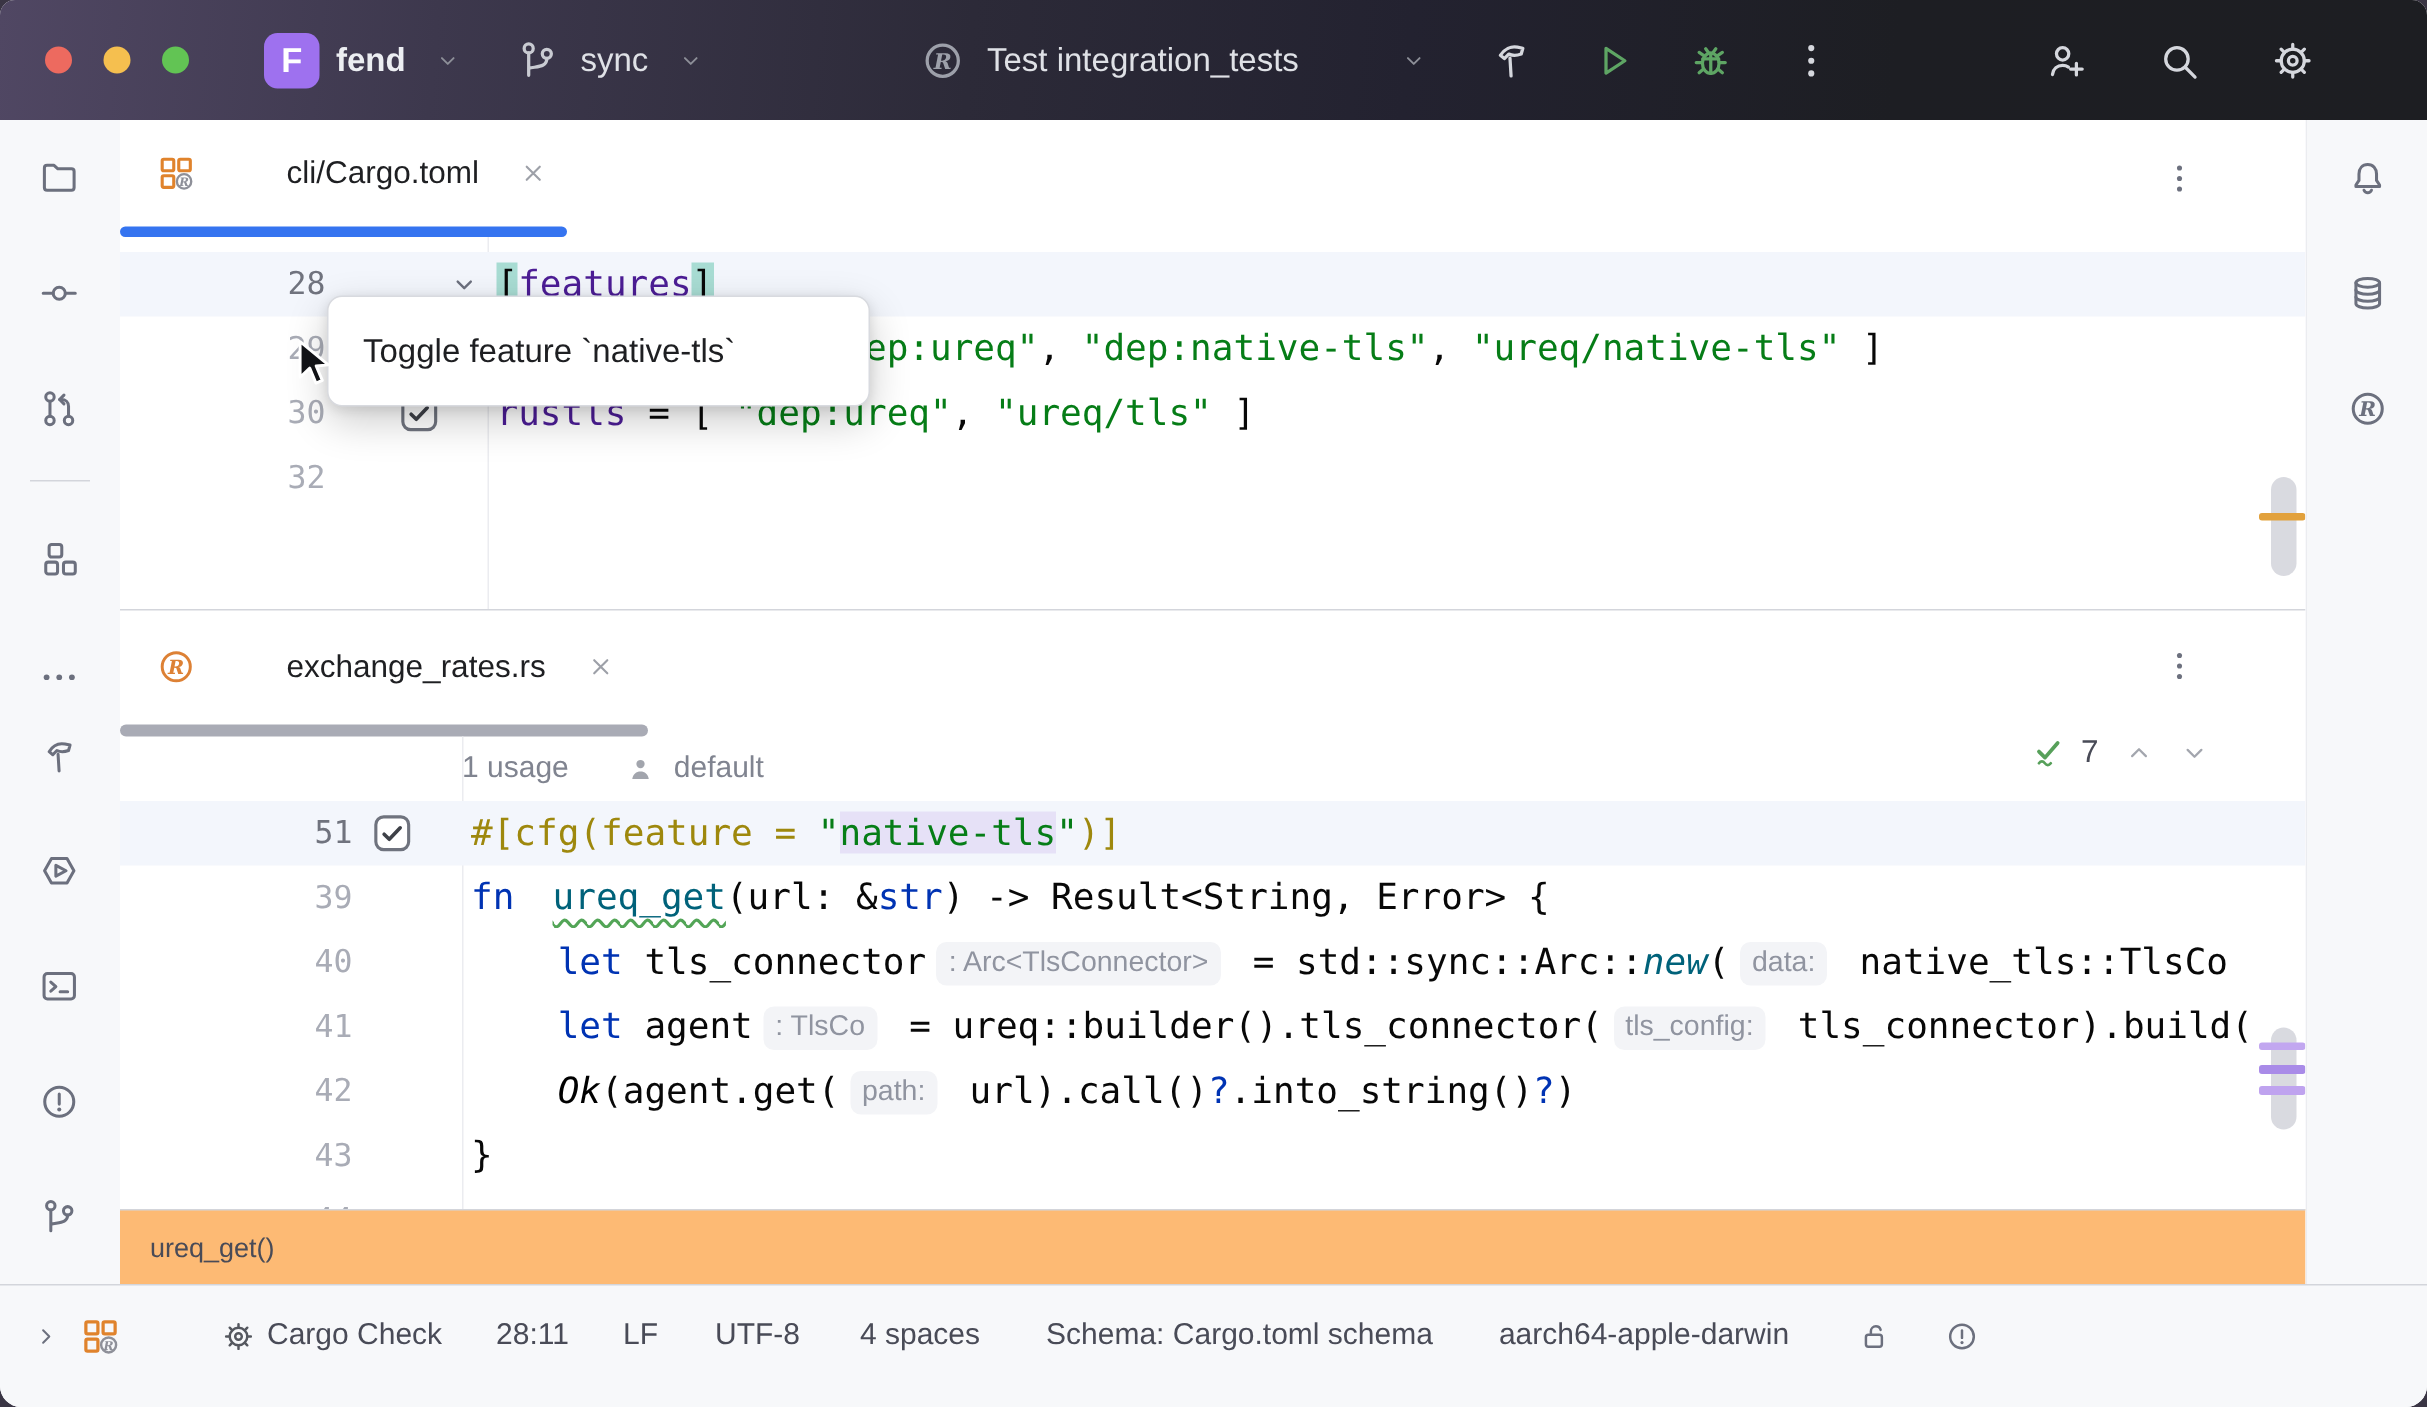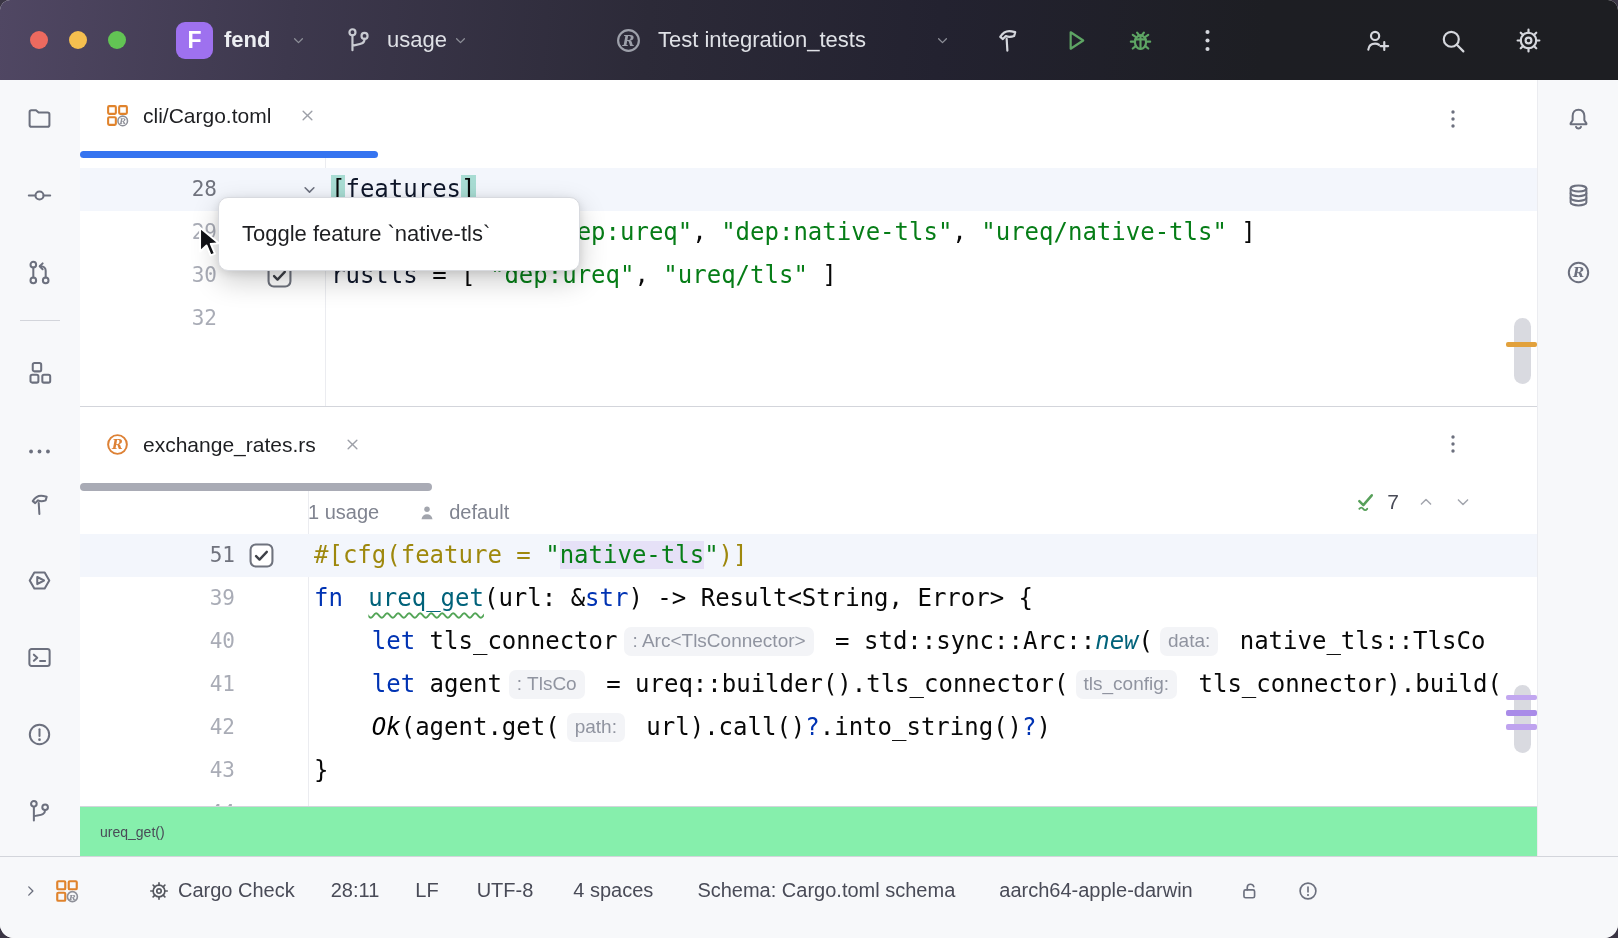--- a/index.html
+++ b/index.html
@@ -30,21 +30,21 @@
   
   .edcol{position:absolute;left:80px;top:80px;width:1457px;height:776px;background:#fff;overflow:hidden;}
   .editor{position:absolute;left:0;right:0;overflow:hidden;}
   #editor1{top:0;height:326px;border-bottom:1px solid #D3D5DB;}
   #editor2{top:326px;height:400px;}
   .tabbar{position:relative;display:flex;align-items:center;padding-left:25px;}
   #editor1 .tabbar{height:71px;}
   #editor2 .tabbar{height:77px;}
   .tab{display:flex;align-items:center;gap:13px;cursor:default;}
   .tab .ficon{width:25px;height:25px;}
-  .tab-label{font-size:21px;color:#1E1F22;}
+  .tab-label{font-size:21px;color:#1E1F22;margin-left:48px;}
   .tab-close{width:19px;height:19px;color:#9DA0A8;margin-left:14px;}
   .tab-underline{position:absolute;left:0;border-radius:4px;}
   #editor1 .tab-underline{top:71px;height:7px;width:298px;background:#3574F0;}
   #editor2 .tab-underline{top:77px;height:8px;width:352px;background:#A9ABB5;}
   .kebab{position:absolute;width:24px;height:24px;color:#6C707E;right:72px;}
   #editor1 .kebab{top:27px;}
   #editor2 .kebab{top:26px;}
 
   .codearea{position:absolute;left:0;right:0;bottom:0;}
   #editor1 .codearea{top:78px;}
@@ -65,21 +65,21 @@
   #editor1 .cb{left:187px;}
   #editor2 .cb{left:169px;}
   .fold{position:absolute;top:11px;width:21px;height:21px;color:#6C707E;}
   #editor1 .fold{left:219px;}
   .codeln{position:absolute;top:0;height:43px;line-height:43px;white-space:pre;
       font-family:"DejaVu Sans Mono",monospace;font-size:24px;color:#080808;}
   #editor1 .codeln{left:251px;}
   #editor2 .codeln{left:234px;}
 
   .seg.p{color:#080808;}
-  .seg.key{color:#0f172a;}
+  .seg.key{color:#4c1d95;}
   .seg.s{color:#067D17;}
   .seg.attr{color:#9E880D;text-align:center;}
   .seg.k{color:#0033B3;}
   .seg.fn{color:#00627A;}
   .seg.wavy{text-decoration:underline wavy #53A557 1.5px;text-underline-offset:6px;margin-left:11px;}
   .seg.new{color:#00627A;font-style:italic;}
   .seg.enum{color:#000000;font-style:italic;}
   .seg.hlb{background:#A8DCD3;}
   .seg.hlu{background:#E6E1F7;}
   .seg.chip{font-family:"Liberation Sans",sans-serif;font-size:19px;color:#9094A0;background:#F3F4F7;
@@ -100,21 +100,21 @@
   .sb-track{position:absolute;right:6px;width:17px;border-radius:9px;background:#D2D4DA;opacity:.85;}
   #editor1 .sb-track{top:238px;height:66px;}
   #editor2 .sb-track{top:279px;height:68px;}
   .mark{position:absolute;right:0;width:31px;border-radius:2px;}
   .mark.orange{top:262px;height:5px;background:#E2A13C;}
   .mark.pur1{top:289px;height:5px;background:#C2A7F0;}
   .mark.pur2{top:304px;height:6px;background:#A98BE8;}
   .mark.pur3{top:318px;height:6px;background:#BFA3EF;}
 
   .breadcrumbs{position:absolute;left:0;right:0;top:726px;height:50px;border-top:1px solid #D3D5DB;
-      display:flex;align-items:center;padding-left:20px;font-size:14px;color:#494B57;background:#86efac;}
+      display:flex;align-items:center;padding-left:20px;font-size:18px;color:#494B57;background:#fdba74;}
 
   
   .statusbar{position:absolute;left:0;right:0;bottom:0;height:82px;background:#F7F8FA;border-top:1px solid #D3D5DB;
       display:flex;align-items:center;font-size:20px;color:#494B57;padding:0 26px 14px 22px;box-sizing:border-box;}
   .sb-ic{width:22px;height:22px;color:#6C707E;}
   .sb-cargo{width:26px;height:26px;margin-left:14px;}
   .sb-group{display:flex;align-items:center;gap:8px;}
   .sb-item{white-space:nowrap;}
 
   
@@ -143,21 +143,21 @@
         </svg>
       </i>
 
     <i class="ic tb-ic gray" style="left:344px;color:#C9CBD2">
         <svg viewBox="0 0 24 24" fill="none" stroke="currentColor" stroke-width="1.8" stroke-linecap="round" stroke-linejoin="round">
           <circle cx="7" cy="5.2" r="2.5"></circle>
           <circle cx="17" cy="8.2" r="2.5"></circle>
           <path d="M7 7.7V20M17 10.7c0 4.8-5 4.3-10 5.5"></path>
         </svg>
       </i>
-    <span class="tb-text tb-dim" style="left:387px">usage</span>
+    <span class="tb-text tb-dim" style="left:387px">sync</span>
     <i class="ic tb-chev" style="left:452px">
         <svg viewBox="0 0 24 24" fill="none" stroke="currentColor" stroke-width="1.8" stroke-linecap="round" stroke-linejoin="round">
           <path d="M6.5 9.5 12 15l5.5-5.5"></path>
         </svg>
       </i>
 
     <i class="ic tb-ic gray" style="left:614px">
         <svg viewBox="0 0 24 24" fill="none" stroke="currentColor" stroke-width="1.8" stroke-linecap="round" stroke-linejoin="round">
           <circle cx="12" cy="12" r="8.6"></circle>
           <text x="12" y="16.3" text-anchor="middle" font-size="12" font-weight="bold" font-family="DejaVu Serif, serif" fill="currentColor" stroke="none">R</text>

